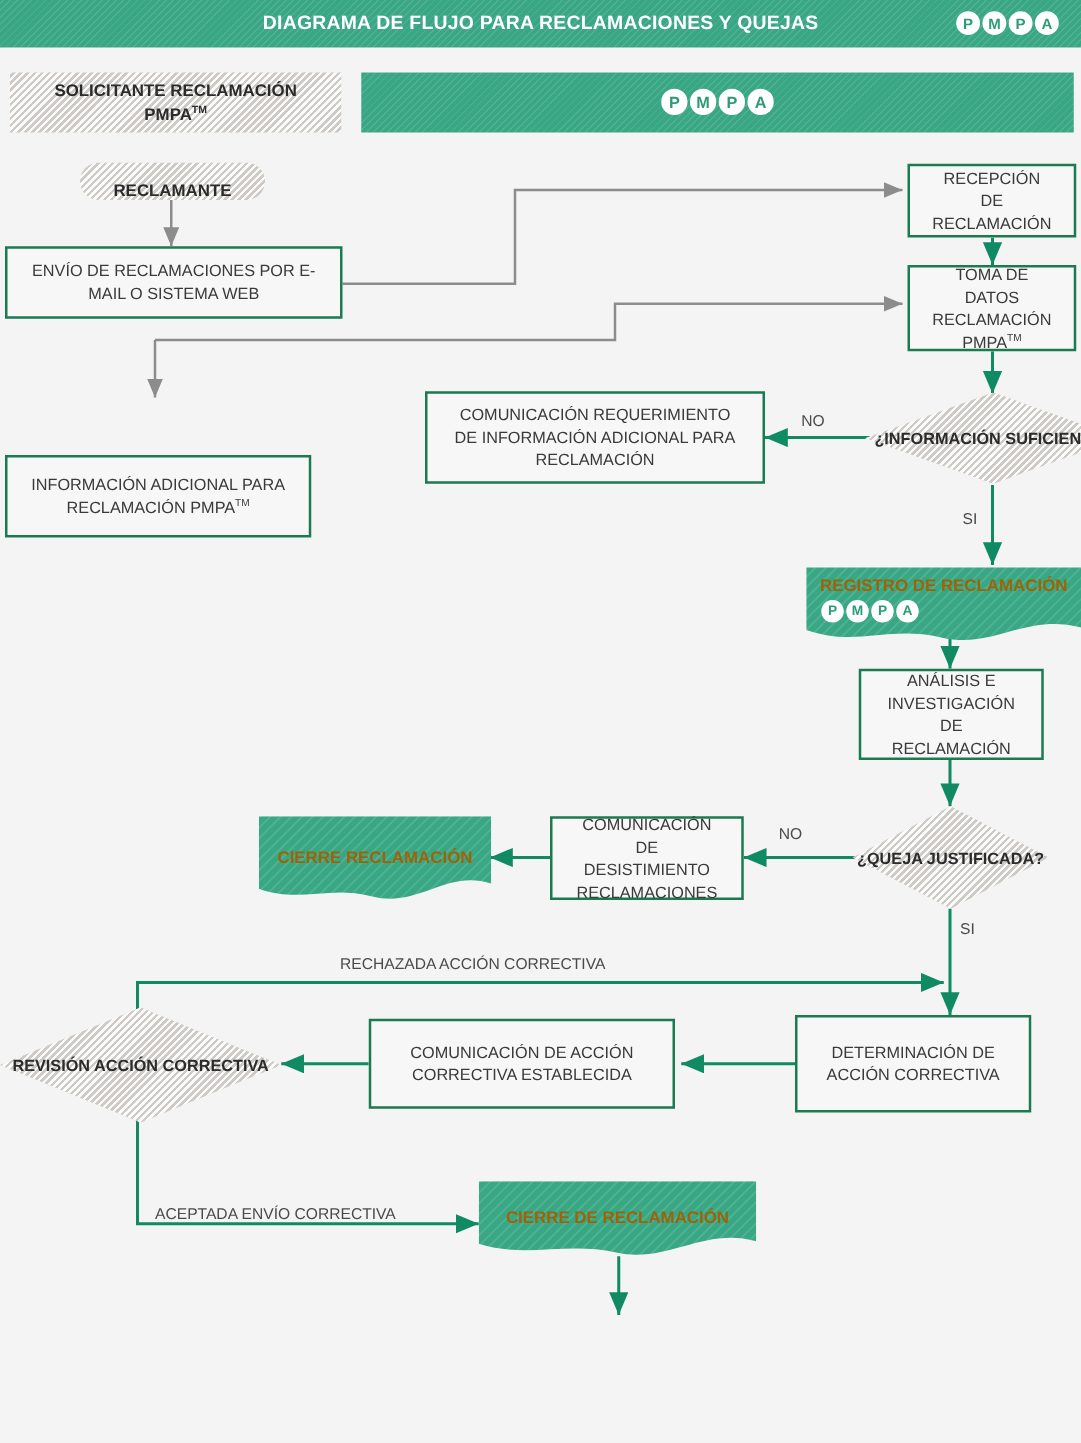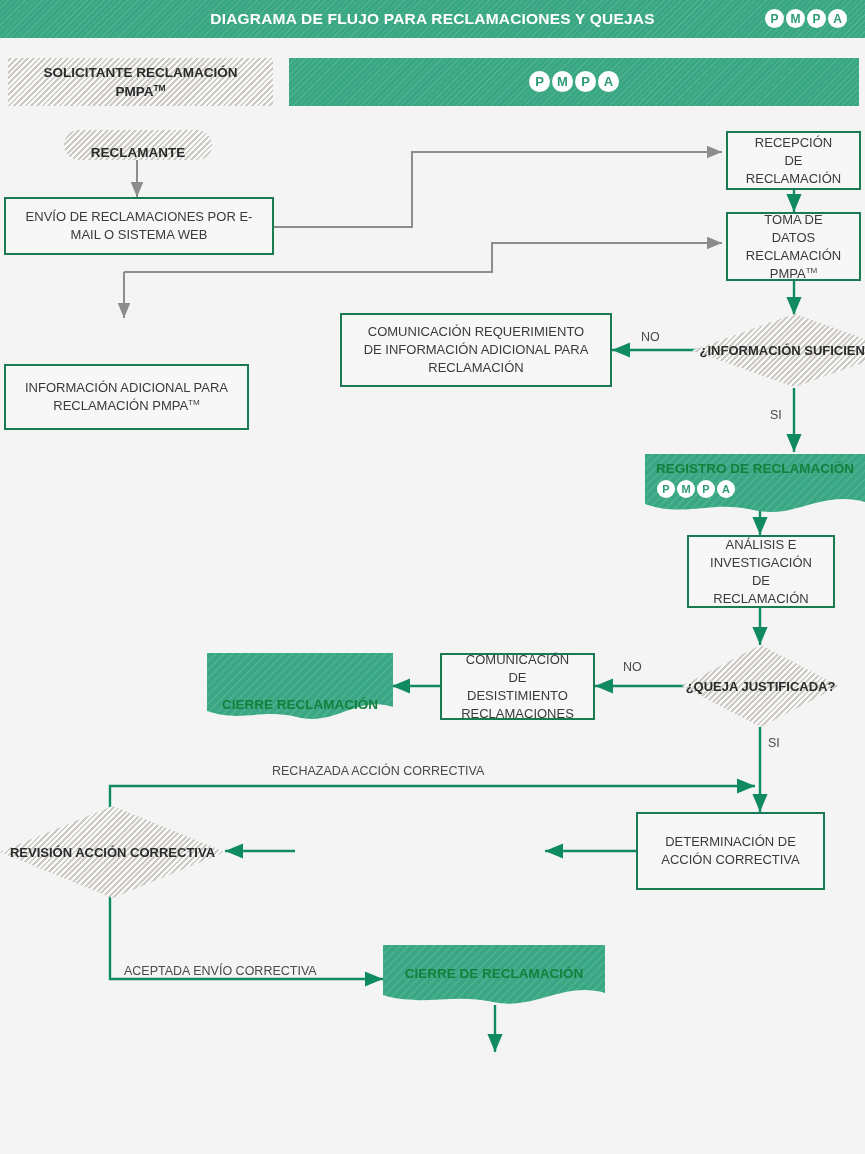--- a/index.html
+++ b/index.html
@@ -76,21 +76,21 @@
     display:flex;align-items:center;justify-content:center;text-align:center;
     color:#2b2b2b;font-size:13px;font-weight:bold;line-height:17px;
   }
   .banner{position:absolute;}
   .banner .bshape{
     position:absolute;left:0;top:0;width:100%;height:100%;
   }
   .banner .btext{
     position:absolute;left:0;top:0;width:100%;
     display:flex;align-items:center;justify-content:center;text-align:center;
-    color:#15803d;font-size:13.5px;font-weight:bold;line-height:18px;
+    color:#a16207;font-size:13.5px;font-weight:bold;line-height:18px;
   }
   .hex-wrap{position:absolute;}
   .hex-wrap .hshape{position:absolute;left:0;top:0;width:100%;height:100%;}
   .hex-wrap .htext{
     position:absolute;left:0;top:0;width:100%;height:100%;
     display:flex;align-items:center;justify-content:center;text-align:center;
     color:#3a3a3a;font-size:13px;line-height:19px;
   }
 
   
@@ -252,27 +252,30 @@
   <div class="banner" style="left:207px;top:653px;width:186px;height:70px;">
     <svg class="bshape" viewBox="0 0 186 70" preserveAspectRatio="none">
       <defs>
         <pattern id="gstripe2" width="6" height="6" patternTransform="rotate(-45)" patternUnits="userSpaceOnUse">
           <rect width="6" height="6" fill="#3aa784"></rect>
           <rect width="6" height="1.4" fill="#4fb494"></rect>
         </pattern>
       </defs>
       <path d="M0,0 L186,0 L186,54 C150,42 128,74 90,64 C55,55 34,70 0,58 Z" fill="url(#gstripe2)"></path>
     </svg>
-    <div class="btext" style="top:22px;height:22px;margin-top:19px;">CIERRE RECLAMACIÓN</div>
+    <div class="btext" style="top:22px;height:22px;">CIERRE RECLAMACIÓN</div>
   </div>
 
   <div class="node boxnode" style="left:636px;top:812px;width:189px;height:78px;">
     <span>DETERMINACIÓN DE ACCIÓN CORRECTIVA</span>
   </div>
 
+  <div class="node boxnode" style="left:295px;top:815px;width:245px;height:72px;">
+    <span>COMUNICACIÓN DE ACCIÓN CORRECTIVA ESTABLECIDA</span>
+  </div>
 
   <div class="diamond-wrap" style="left:0px;top:806px;width:225px;height:92px;">
     <div class="dshape tex-gray"></div>
     <div class="dtext">REVISIÓN ACCIÓN CORRECTIVA</div>
   </div>
 
   <div class="banner" style="left:383px;top:945px;width:222px;height:62px;">
     <svg class="bshape" viewBox="0 0 222 62" preserveAspectRatio="none">
       <defs>
         <pattern id="gstripe3" width="6" height="6" patternTransform="rotate(-45)" patternUnits="userSpaceOnUse">

